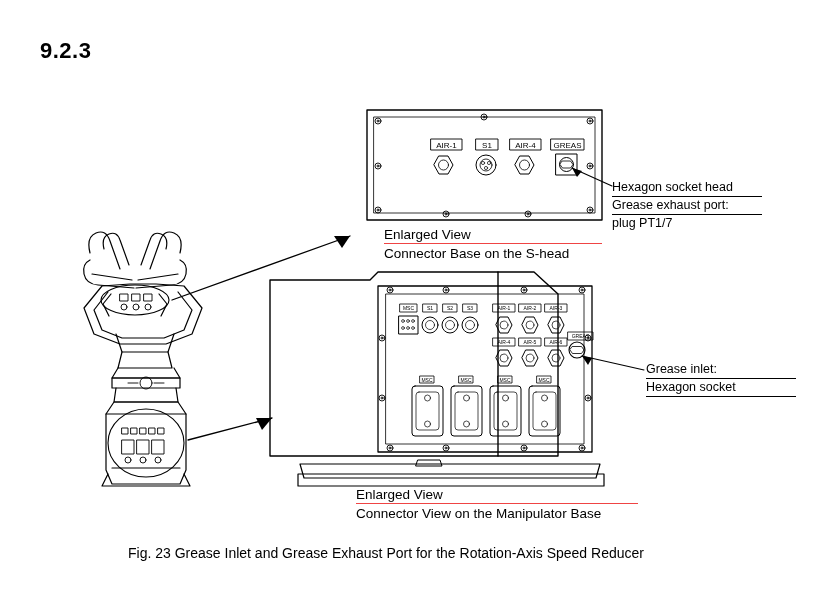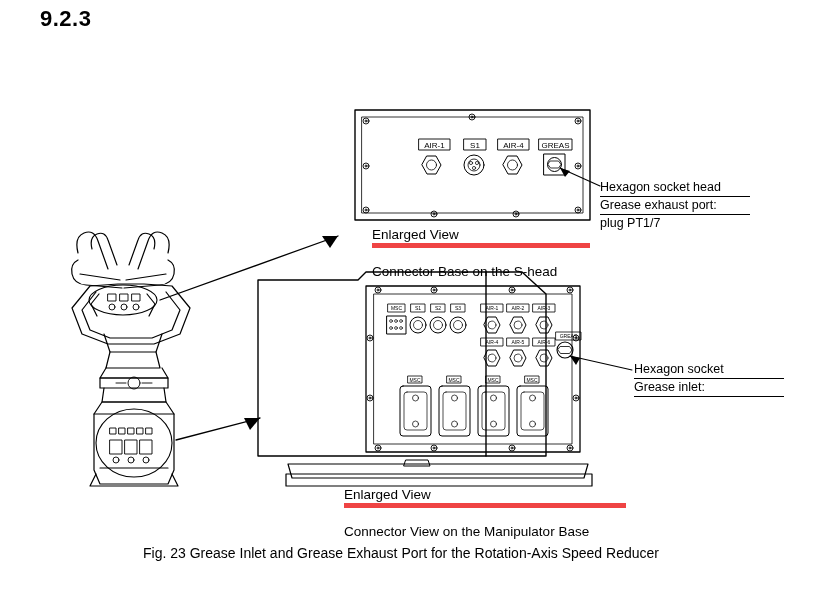--- a/index.html
+++ b/index.html
@@ -29,63 +29,64 @@
     display: flex;
     align-items: flex-start;
   }
   .heading-number {
     font-size: 22px;
     font-weight: bold;
     letter-spacing: 0.5px;
     width: 120px;
     flex: 0 0 120px;
     line-height: 30px;
+    margin-top: 32px;
   }
   .heading-title {
     font-size: 22px;
     line-height: 30px;
     font-weight: normal;
     max-width: 620px;
   }
 
   
   .figure {
     position: absolute;
-    left: 0;
+    left: 12px;
     top: 88px;
     width: 724px;
     height: 470px;
   }
   .svg-root {
     position: absolute;
     left: 0;
     top: 0;
   }
 
   
   .cap {
     position: absolute;
     text-align: left;
     font-size: 13.5px;
     line-height: 17px;
   }
   .cap .l1 { display: block; }
-  .cap .l2 { display: block; border-top: 5px solid #ef4444; padding-top: 15px; }
+  .cap .l2 { display: block; border-top: 1px solid #ef4444; padding-top: 1px; }
 
   .callout {
     position: absolute;
     font-size: 12.5px;
     line-height: 17px;
   }
   .callout span { display: block; }
   .callout .ul { border-bottom: 1px solid #000; }
 
   .fig-caption {
     position: absolute;
-    left: 15px;
+    left: 0;
     top: 545px;
     width: 772px;
     text-align: center;
     font-size: 14px;
   }
 
   .lbl {
     font-size: 8px;
     font-family: "Liberation Sans", sans-serif;
   }
@@ -379,22 +380,22 @@
       <span class="l2">Connector Base on the S-head</span>
     </div>
 
     <div class="callout" style="left:600px; top:91px; width:150px;">
       <span class="ul">Hexagon socket head</span>
       <span class="ul">Grease exhaust port:</span>
       <span>plug PT1/7</span>
     </div>
 
     <div class="callout" style="left:634px; top:273px; width:150px;">
+      <span class="ul">Grease inlet:</span>
       <span class="ul">Hexagon socket</span>
-      <span class="ul">Grease inlet:</span>
     </div>
 
     <div class="cap" style="left:344px; top:398px; width:282px;">
       <span class="l1">Enlarged View</span>
       <span class="l2">Connector View on the Manipulator Base</span>
     </div>
   </div>
 
   <div class="fig-caption">Fig. 23  Grease Inlet and Grease Exhaust Port for the Rotation-Axis Speed Reducer</div>
 </div>

